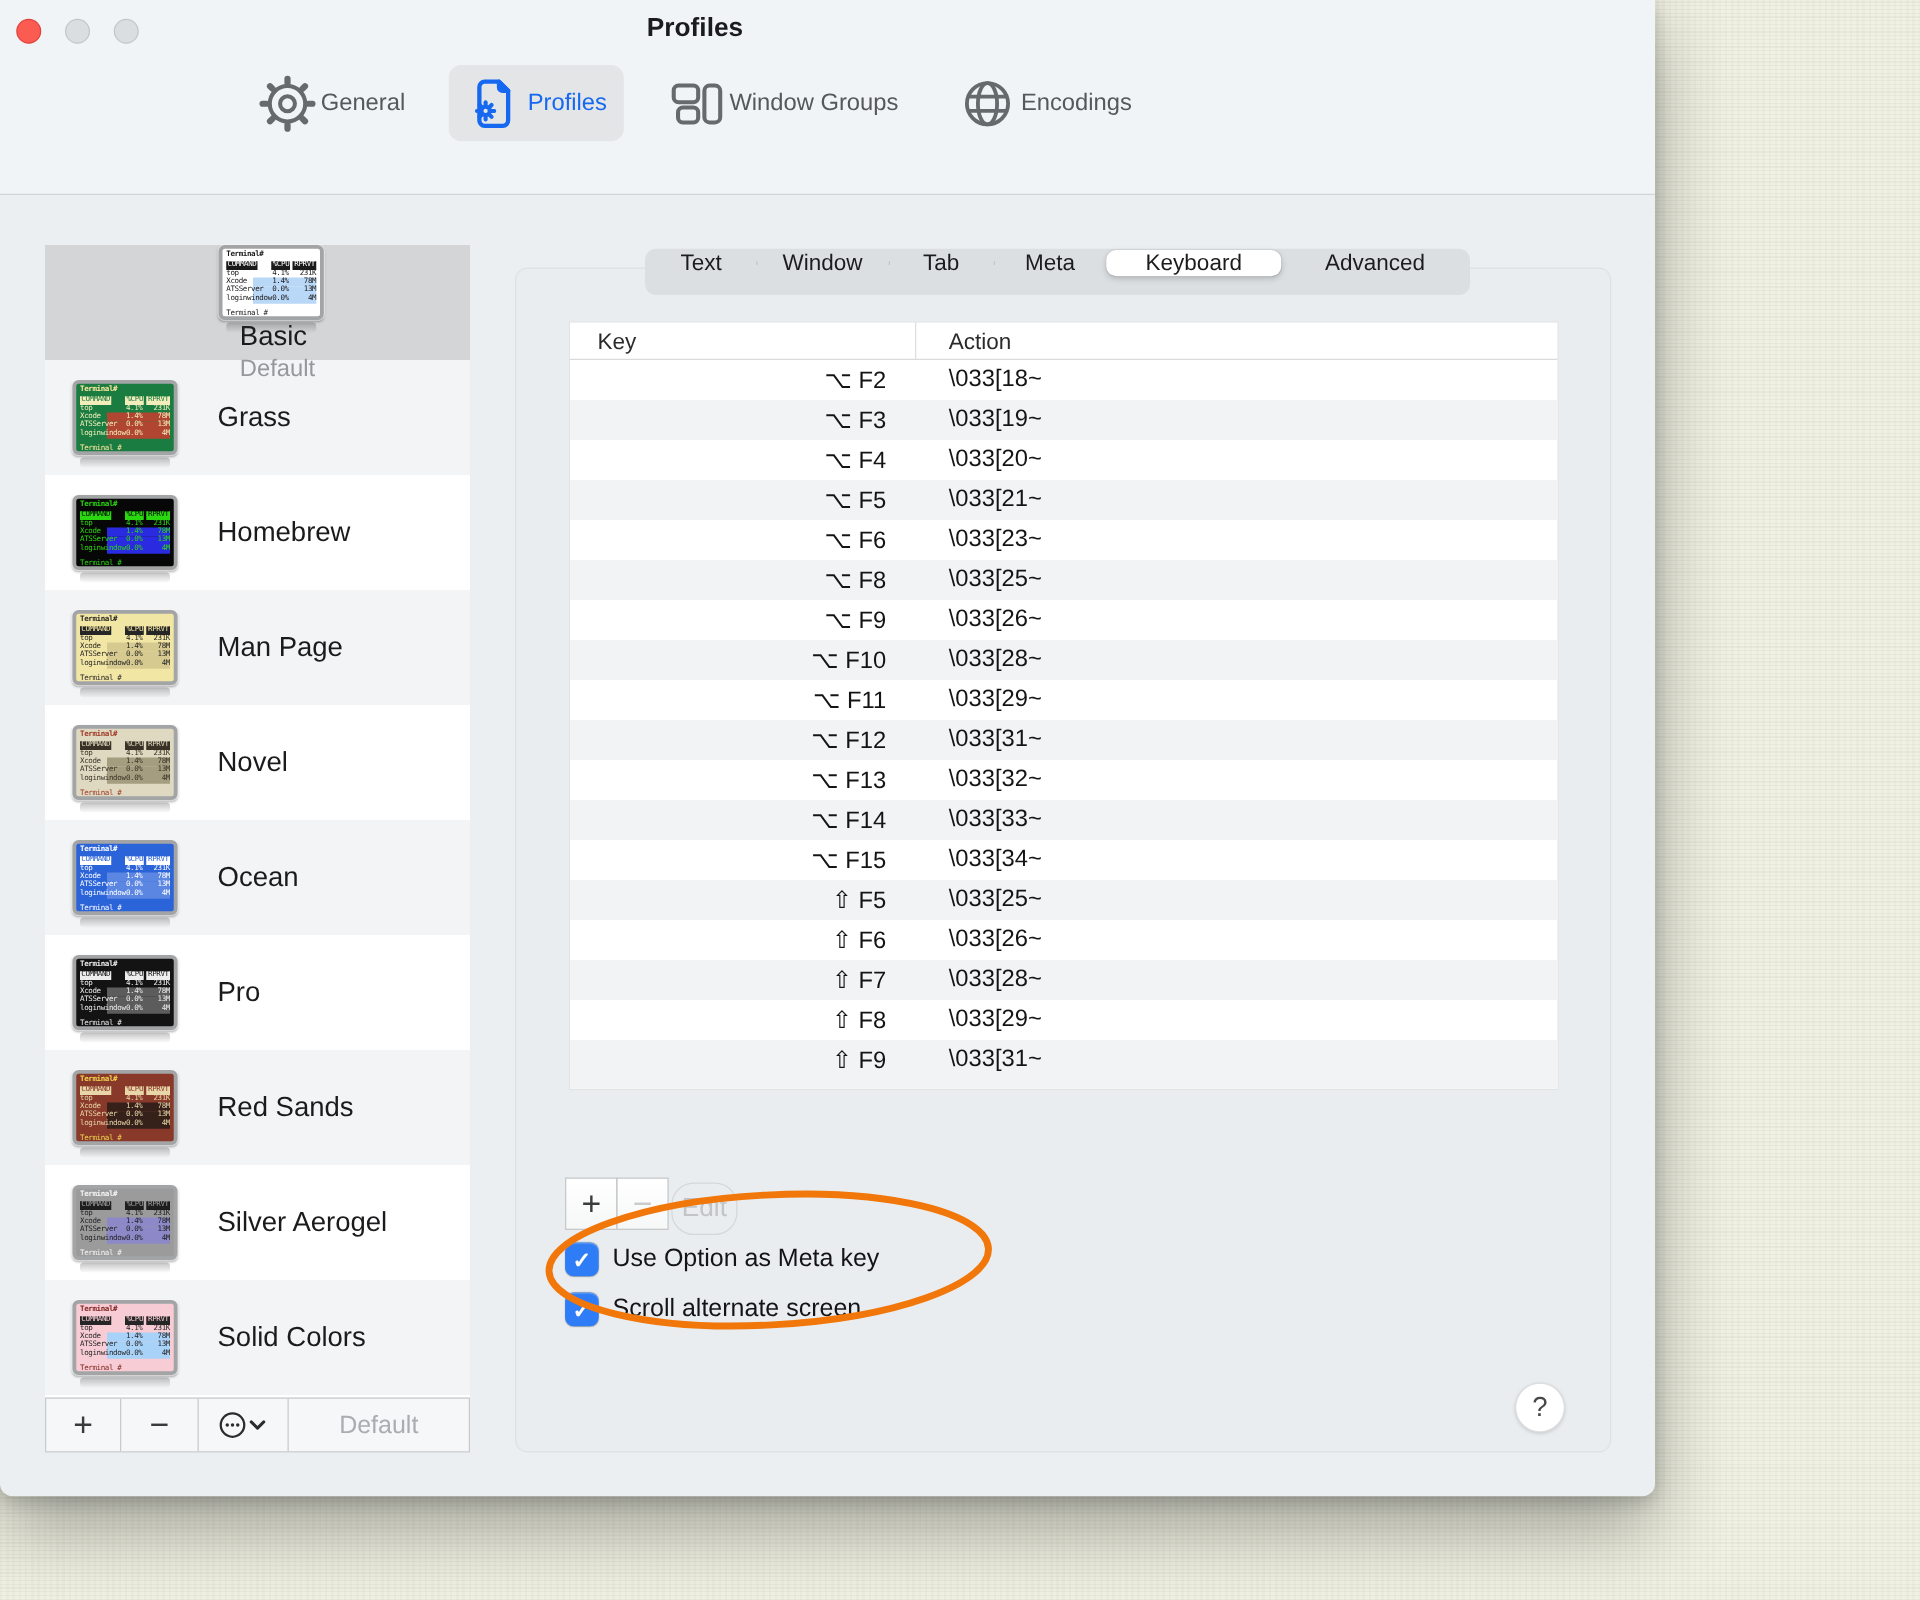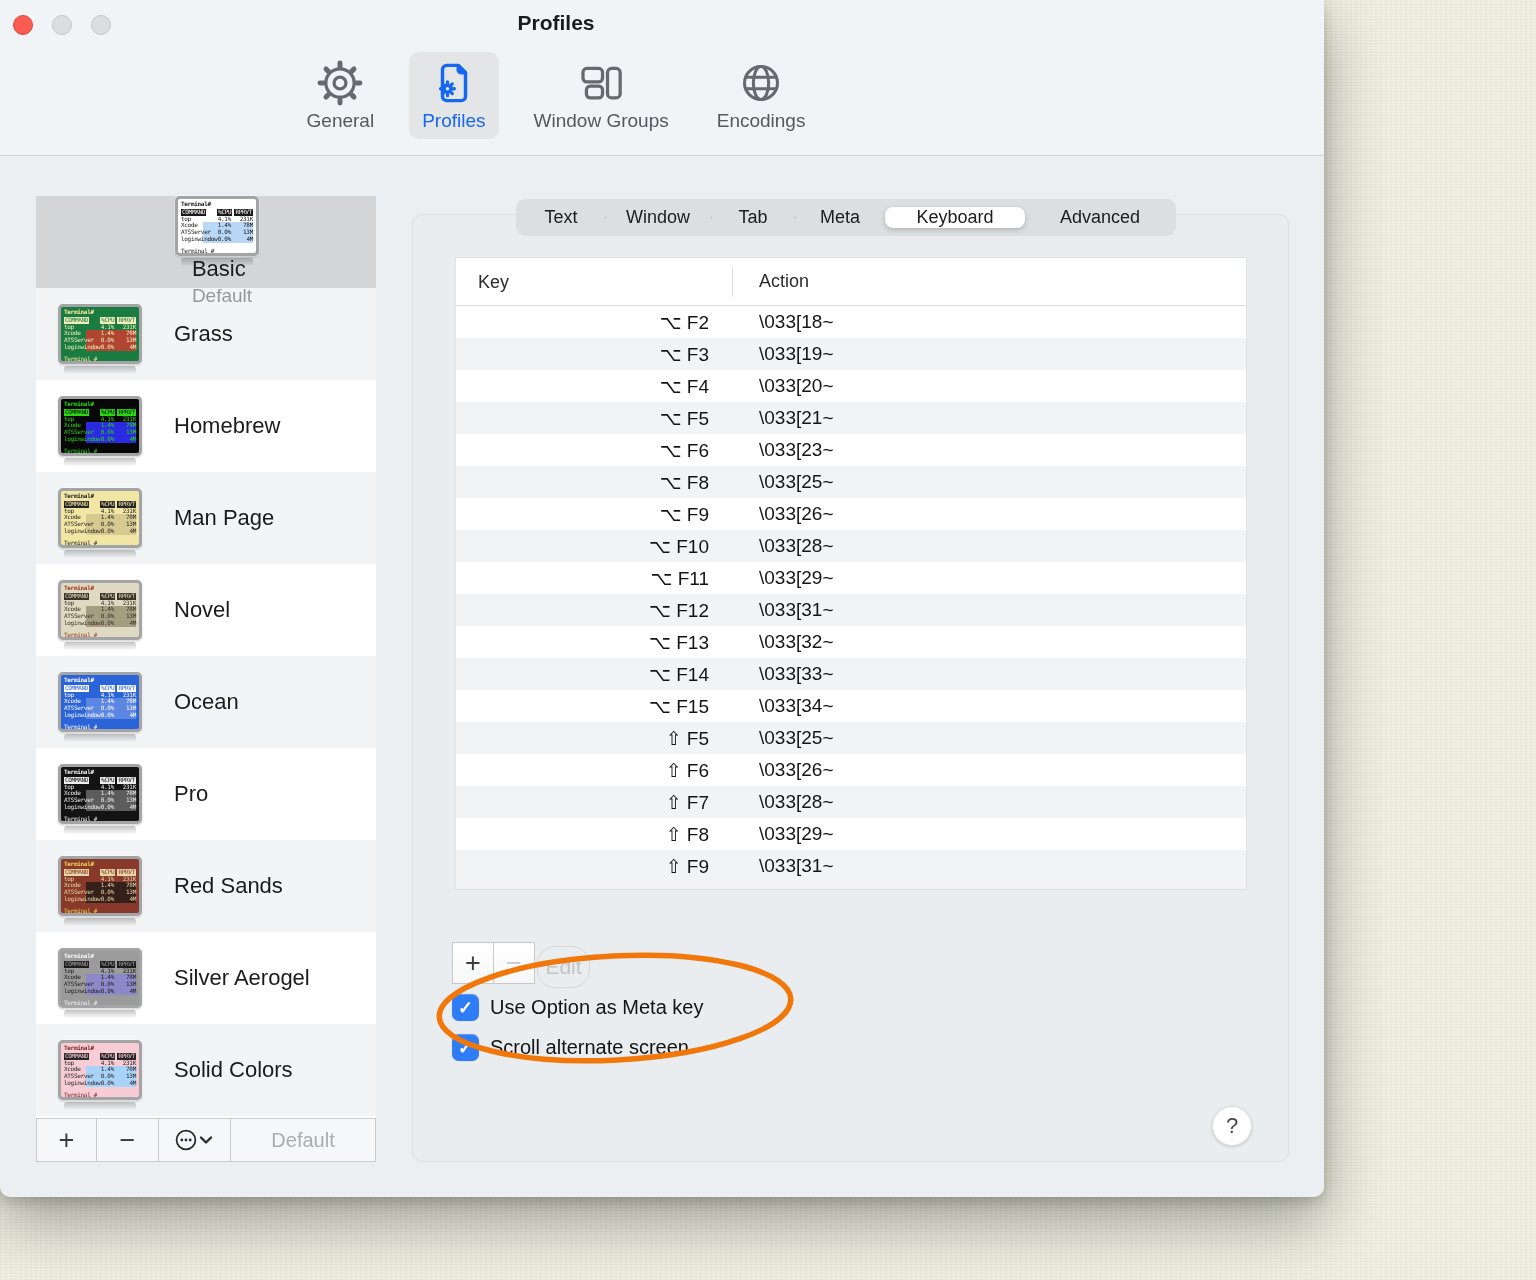--- a/index.html
+++ b/index.html
@@ -34,21 +34,21 @@
   .tl.gray  { background:#dbdee0; border:1px solid #c3c6c8; }
   .win-title {
     position:absolute; left:0; right:212px; top:11px; text-align:center;
     font-size:21px; font-weight:bold; color:#1b1b1d;
   }
   .toolbar {
     position:absolute; left:0; right:212px; top:52px;
     display:flex; justify-content:center; align-items:flex-start; gap:22px;
   }
   .tb-item {
-    display:flex; flex-direction:column; align-items:center; gap:4px;
+    display:flex; flex-direction:row; align-items:center; gap:4px;
     padding:8px 13px 7px; border-radius:10px; cursor:default;
   }
   .tb-item.sel { background:#e3e5e7; }
   .tb-label { font-size:19px; color:#55585c; white-space:nowrap; }
   .tb-item.sel .tb-label { color:#1668f0; }
   .tb-icon { width:46px; height:46px; display:block; }
   
   .sidebar {
     position:absolute; left:36px; top:196px; width:340px; height:922px;
     background:#ffffff;
@@ -102,21 +102,21 @@
     flex:1; display:flex; align-items:center; justify-content:center;
     font-size:20px; color:#aaadb0;
   }
   
   .panel {
     position:absolute; left:412px; top:214px; width:877px; height:948px;
     background:#e9edef; border:1px solid #dee1e3; border-radius:10px;
   }
   .segmented {
     position:absolute; left:516px; top:199px; height:37px;
-    display:flex; align-items:center; background:#dbdfe2; border-radius:9px;
+    display:flex; align-items:flex-start; background:#dbdfe2; border-radius:9px;
     padding:1px; z-index:2;
   }
   .seg {
     display:flex; align-items:center; justify-content:center;
     font-size:18px; color:#1c1c1e; position:relative; cursor:default;
   }
   .seg.w0{width:88px}.seg.w1{width:106px}.seg.w2{width:84px}
   .seg.w3{width:90px}.seg.w4{width:140px}.seg.w5{width:150px}
   .seg.sep::before {
     content:""; position:absolute; left:0; top:9px; bottom:9px; width:1px;
@@ -126,21 +126,21 @@
     background:#ffffff; border-radius:8px;
     box-shadow:0 2px 5px rgba(0,0,0,0.18), 0 0 1px rgba(0,0,0,0.12);
     font-weight:400;
   }
   
   .ktable {
     position:absolute; left:455px; top:257px; width:792px;
     background:#ffffff; border:1px solid #e0e2e4;
   }
   .khead {
-    display:grid; grid-template-columns:277px 1fr; height:48px;
+    display:grid; grid-template-columns:277px 1fr; height:30px;
     align-items:center; border-bottom:1px solid #d8dadc;
     font-size:18px; color:#2b2b2d;
   }
   .khead .hc1 { padding-left:22px; border-right:1px solid #dcdee0; height:30px; line-height:30px; }
   .khead .hc2 { padding-left:26px; }
   .krow {
     display:grid; grid-template-columns:277px 1fr; height:32px;
     align-items:center; font-size:19px; color:#141416;
   }
   .krow:nth-child(even) { background:#f2f3f4; }

